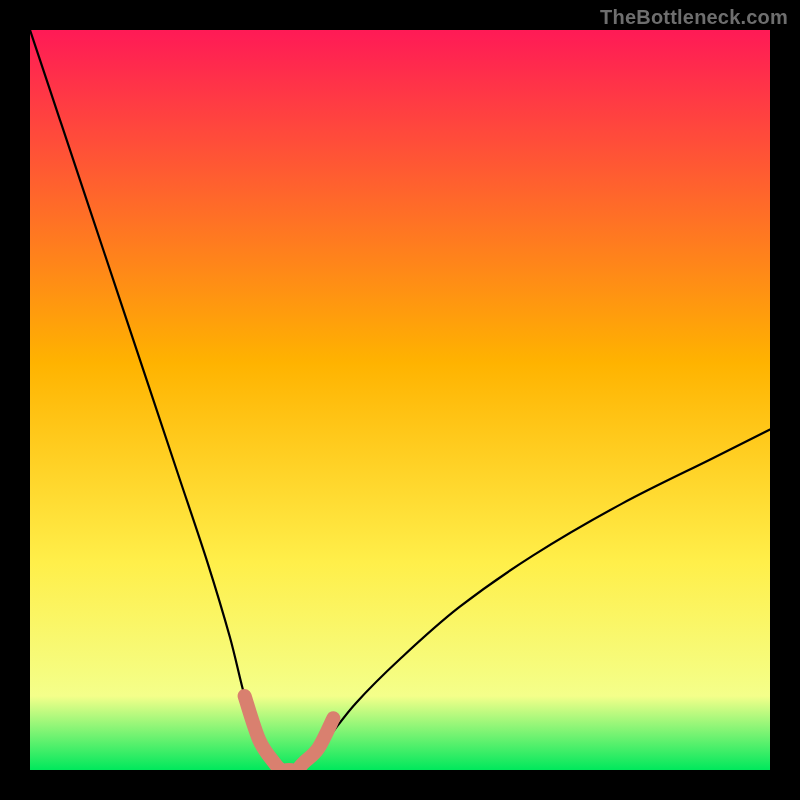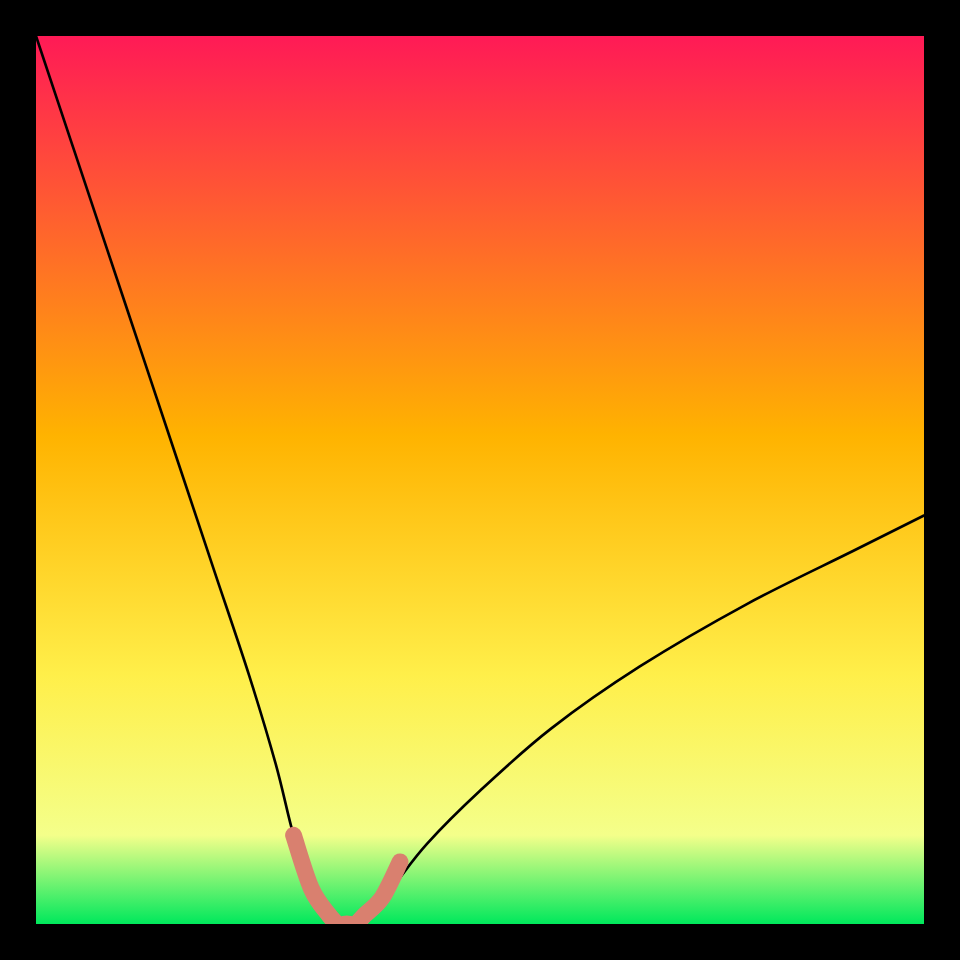--- a/index.html
+++ b/index.html
@@ -49,13 +49,14 @@
             <stop offset="72%" stop-color="#ffef4a"></stop>
             <stop offset="90%" stop-color="#f4ff8a"></stop>
             <stop offset="100%" stop-color="#00e85c"></stop>
           </linearGradient>
       </defs>
       <rect x="0" y="0" width="740" height="740" fill="url(#bg-grad)"></rect>
       <path id="curve-main" fill="none" stroke="#000000" stroke-width="2.2" stroke-linecap="round" stroke-linejoin="round" d="M 0 0 C 4.933333333333334 14.799999999999992, 19.733333333333334 59.199999999999946, 29.6 88.79999999999995 C 39.46666666666667 118.39999999999996, 49.333333333333336 148.00000000000003, 59.2 177.60000000000002 C 69.06666666666666 207.20000000000002, 78.93333333333334 236.79999999999998, 88.8 266.4 C 98.66666666666666 296, 108.53333333333333 325.59999999999997, 118.4 355.2 C 128.26666666666668 384.8, 138.13333333333333 414.4, 148 444 C 157.86666666666667 473.6, 168.96666666666667 505.66666666666663, 177.6 532.8 C 186.23333333333332 559.9333333333333, 193.63333333333335 584.5999999999999, 199.8 606.8 C 205.96666666666667 629, 209.66666666666666 648.7333333333333, 214.6 666 C 219.53333333333333 683.2666666666667, 224.46666666666667 699.3, 229.4 710.4 C 234.33333333333334 721.5, 239.26666666666668 727.6666666666667, 244.20000000000002 732.6 C 249.13333333333335 737.5333333333333, 254.06666666666666 740, 259 740 C 263.93333333333334 740, 267.6333333333333 737.5333333333333, 273.8 732.6 C 279.9666666666667 727.6666666666667, 287.3666666666667 720.2666666666667, 296 710.4 C 304.6333333333333 700.5333333333333, 313.2666666666667 686.9666666666667, 325.6 673.4 C 337.93333333333334 659.8333333333333, 352.73333333333335 645.0333333333333, 370 629 C 387.26666666666665 612.9666666666667, 407 594.4666666666667, 429.2 577.2 C 451.4 559.9333333333334, 476.0666666666667 542.6666666666666, 503.20000000000005 525.4 C 530.3333333333334 508.1333333333333, 562.4 489.6333333333333, 592 473.6 C 621.6 457.5666666666667, 656.1333333333334 441.5333333333333, 680.8000000000001 429.2 C 705.4666666666667 416.8666666666667, 730.1333333333333 404.5333333333333, 740 399.59999999999997"></path>
       <path id="curve-highlight" fill="none" stroke="#d9806f" stroke-width="14" stroke-linecap="round" stroke-linejoin="round" d="M 214.6 666 C 217.06666666666666 673.4, 224.46666666666667 699.3, 229.4 710.4 C 234.33333333333334 721.5, 240.5 727.6666666666667, 244.20000000000002 732.6 C 247.90000000000003 737.5333333333333, 249.13333333333335 738.7666666666667, 251.60000000000002 740 C 254.0666666666667 741.2333333333333, 256.53333333333336 740, 259 740 C 261.46666666666664 740, 263.9333333333333 741.2333333333333, 266.4 740 C 268.8666666666667 738.7666666666667, 270.1 736.3000000000001, 273.8 732.6 C 277.5 728.9, 283.6666666666667 725.1999999999999, 288.6 717.8 C 293.53333333333336 710.4, 300.93333333333334 693.1333333333333, 303.4 688.2"></path>
     </svg>
   </div>
+  <div class="watermark">TheBottleneck.com</div>
 </div>
 
 </body></html>

